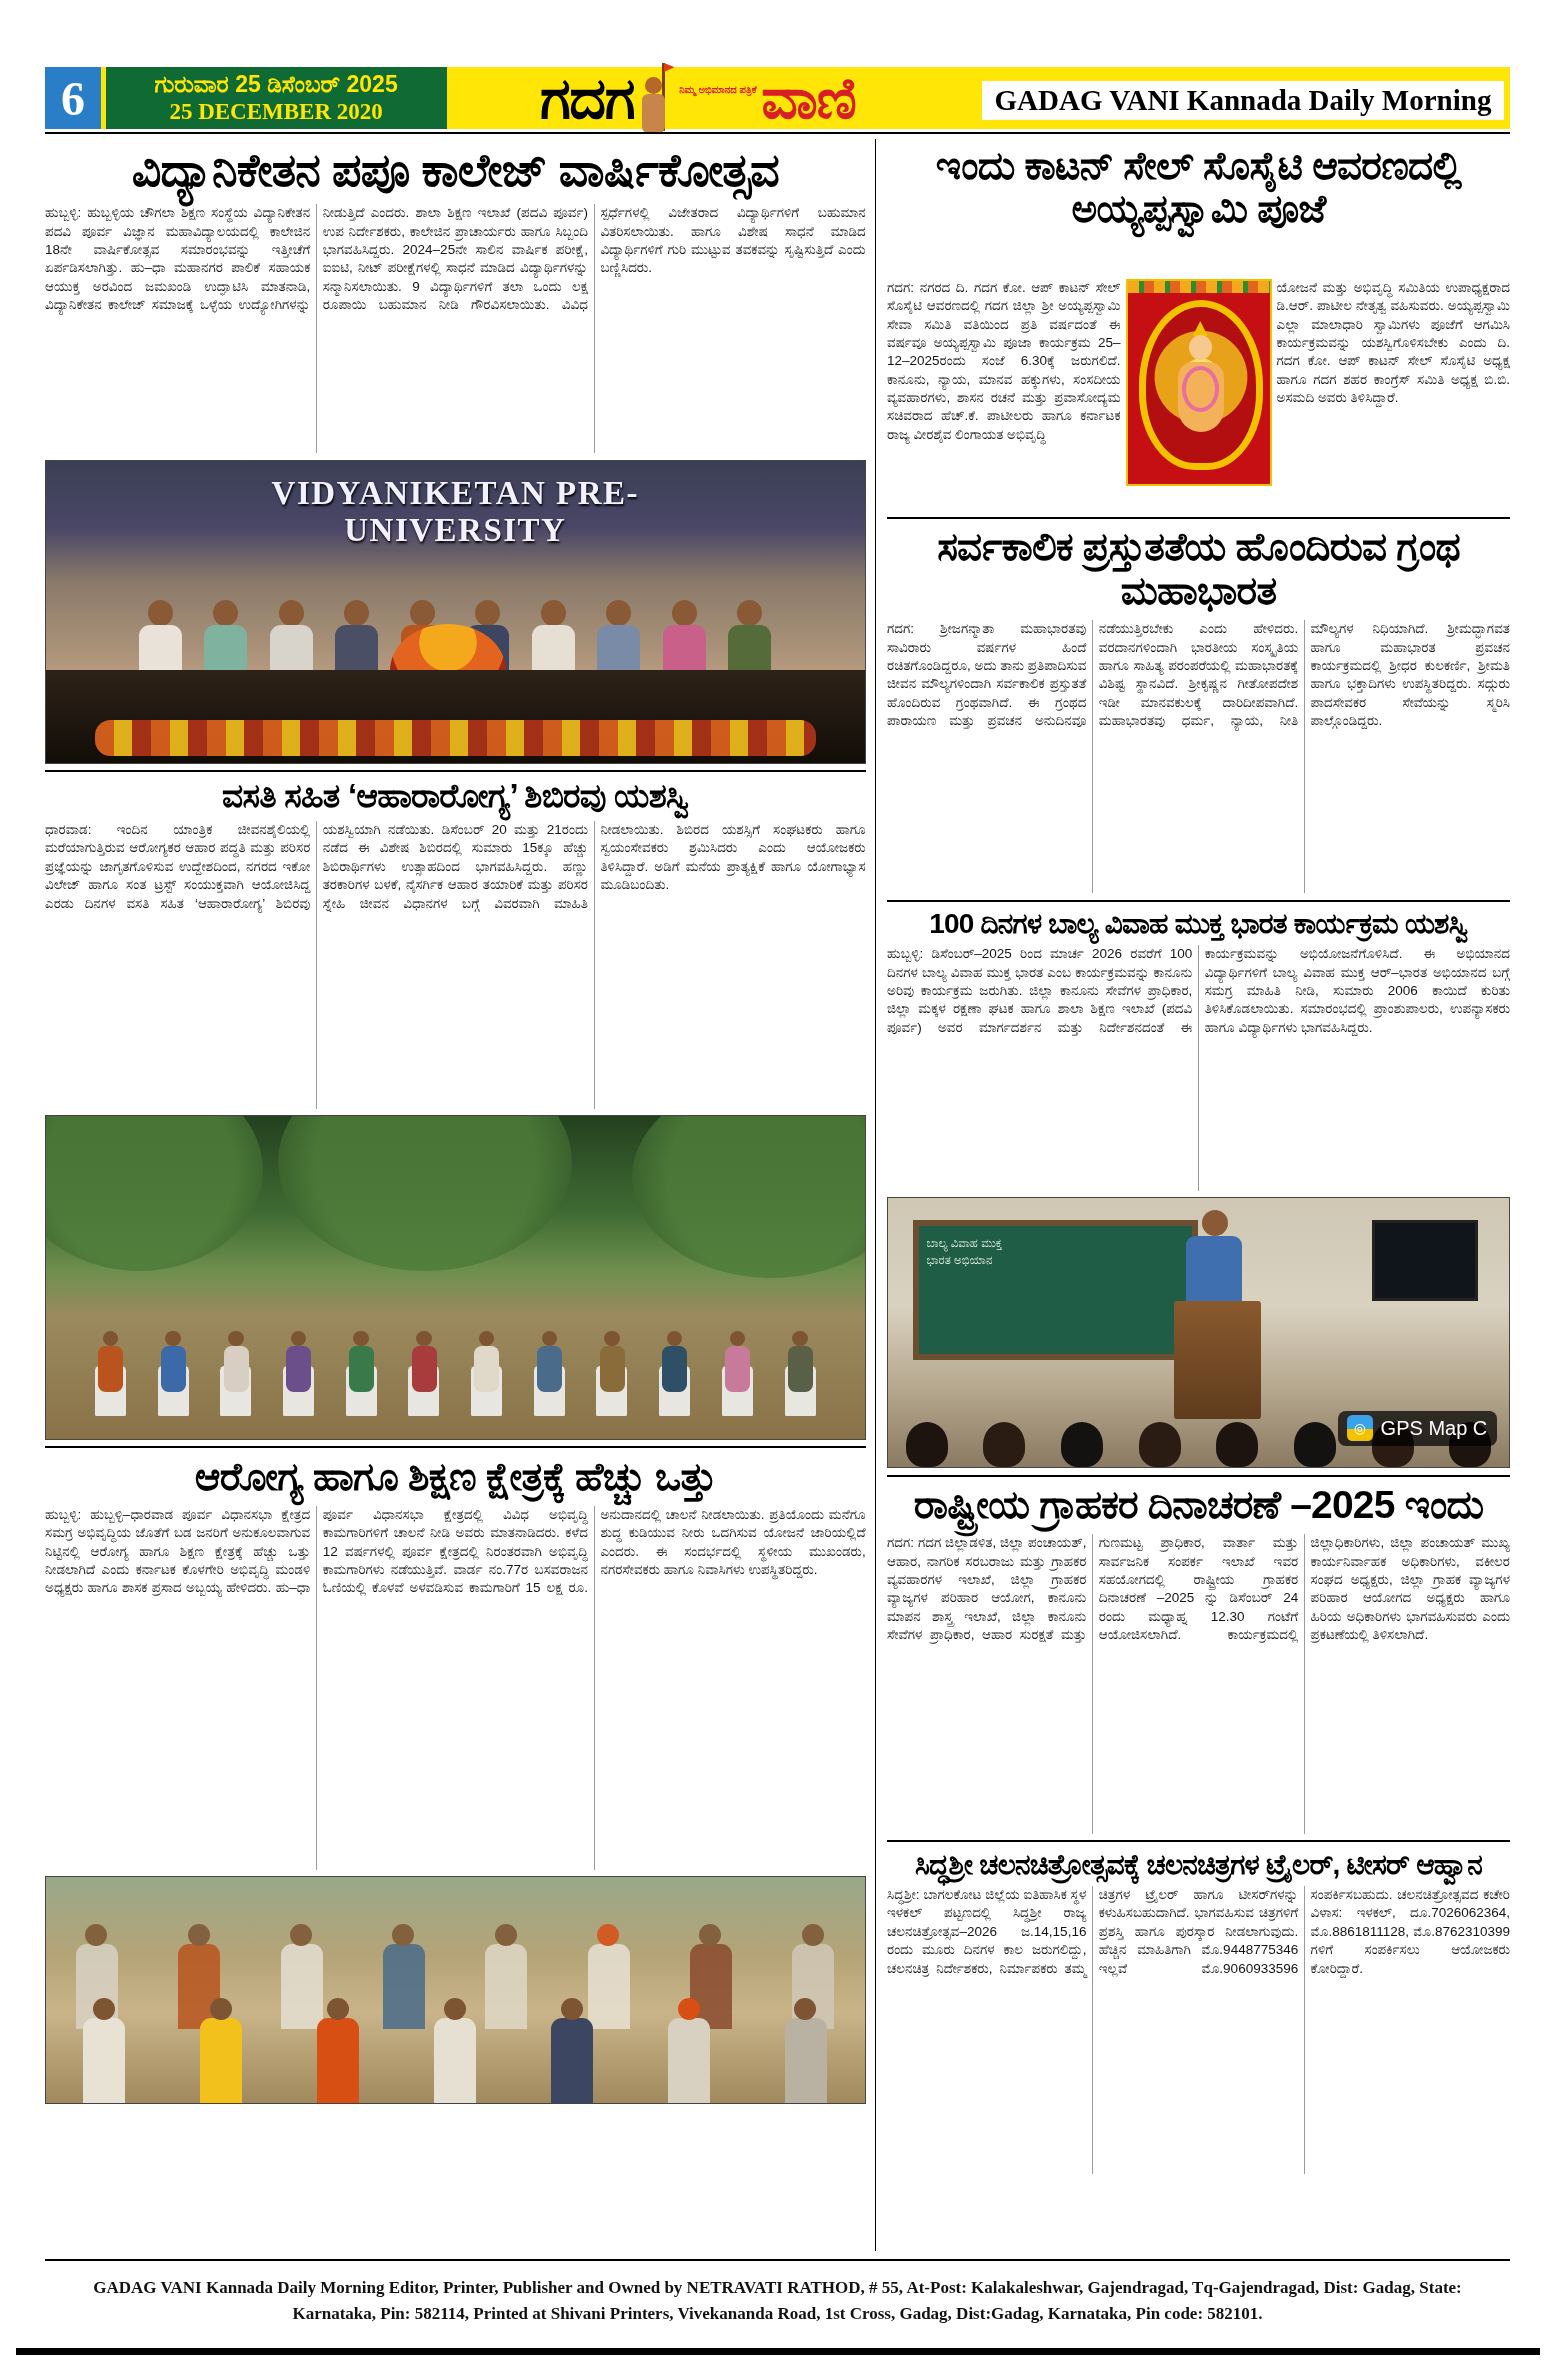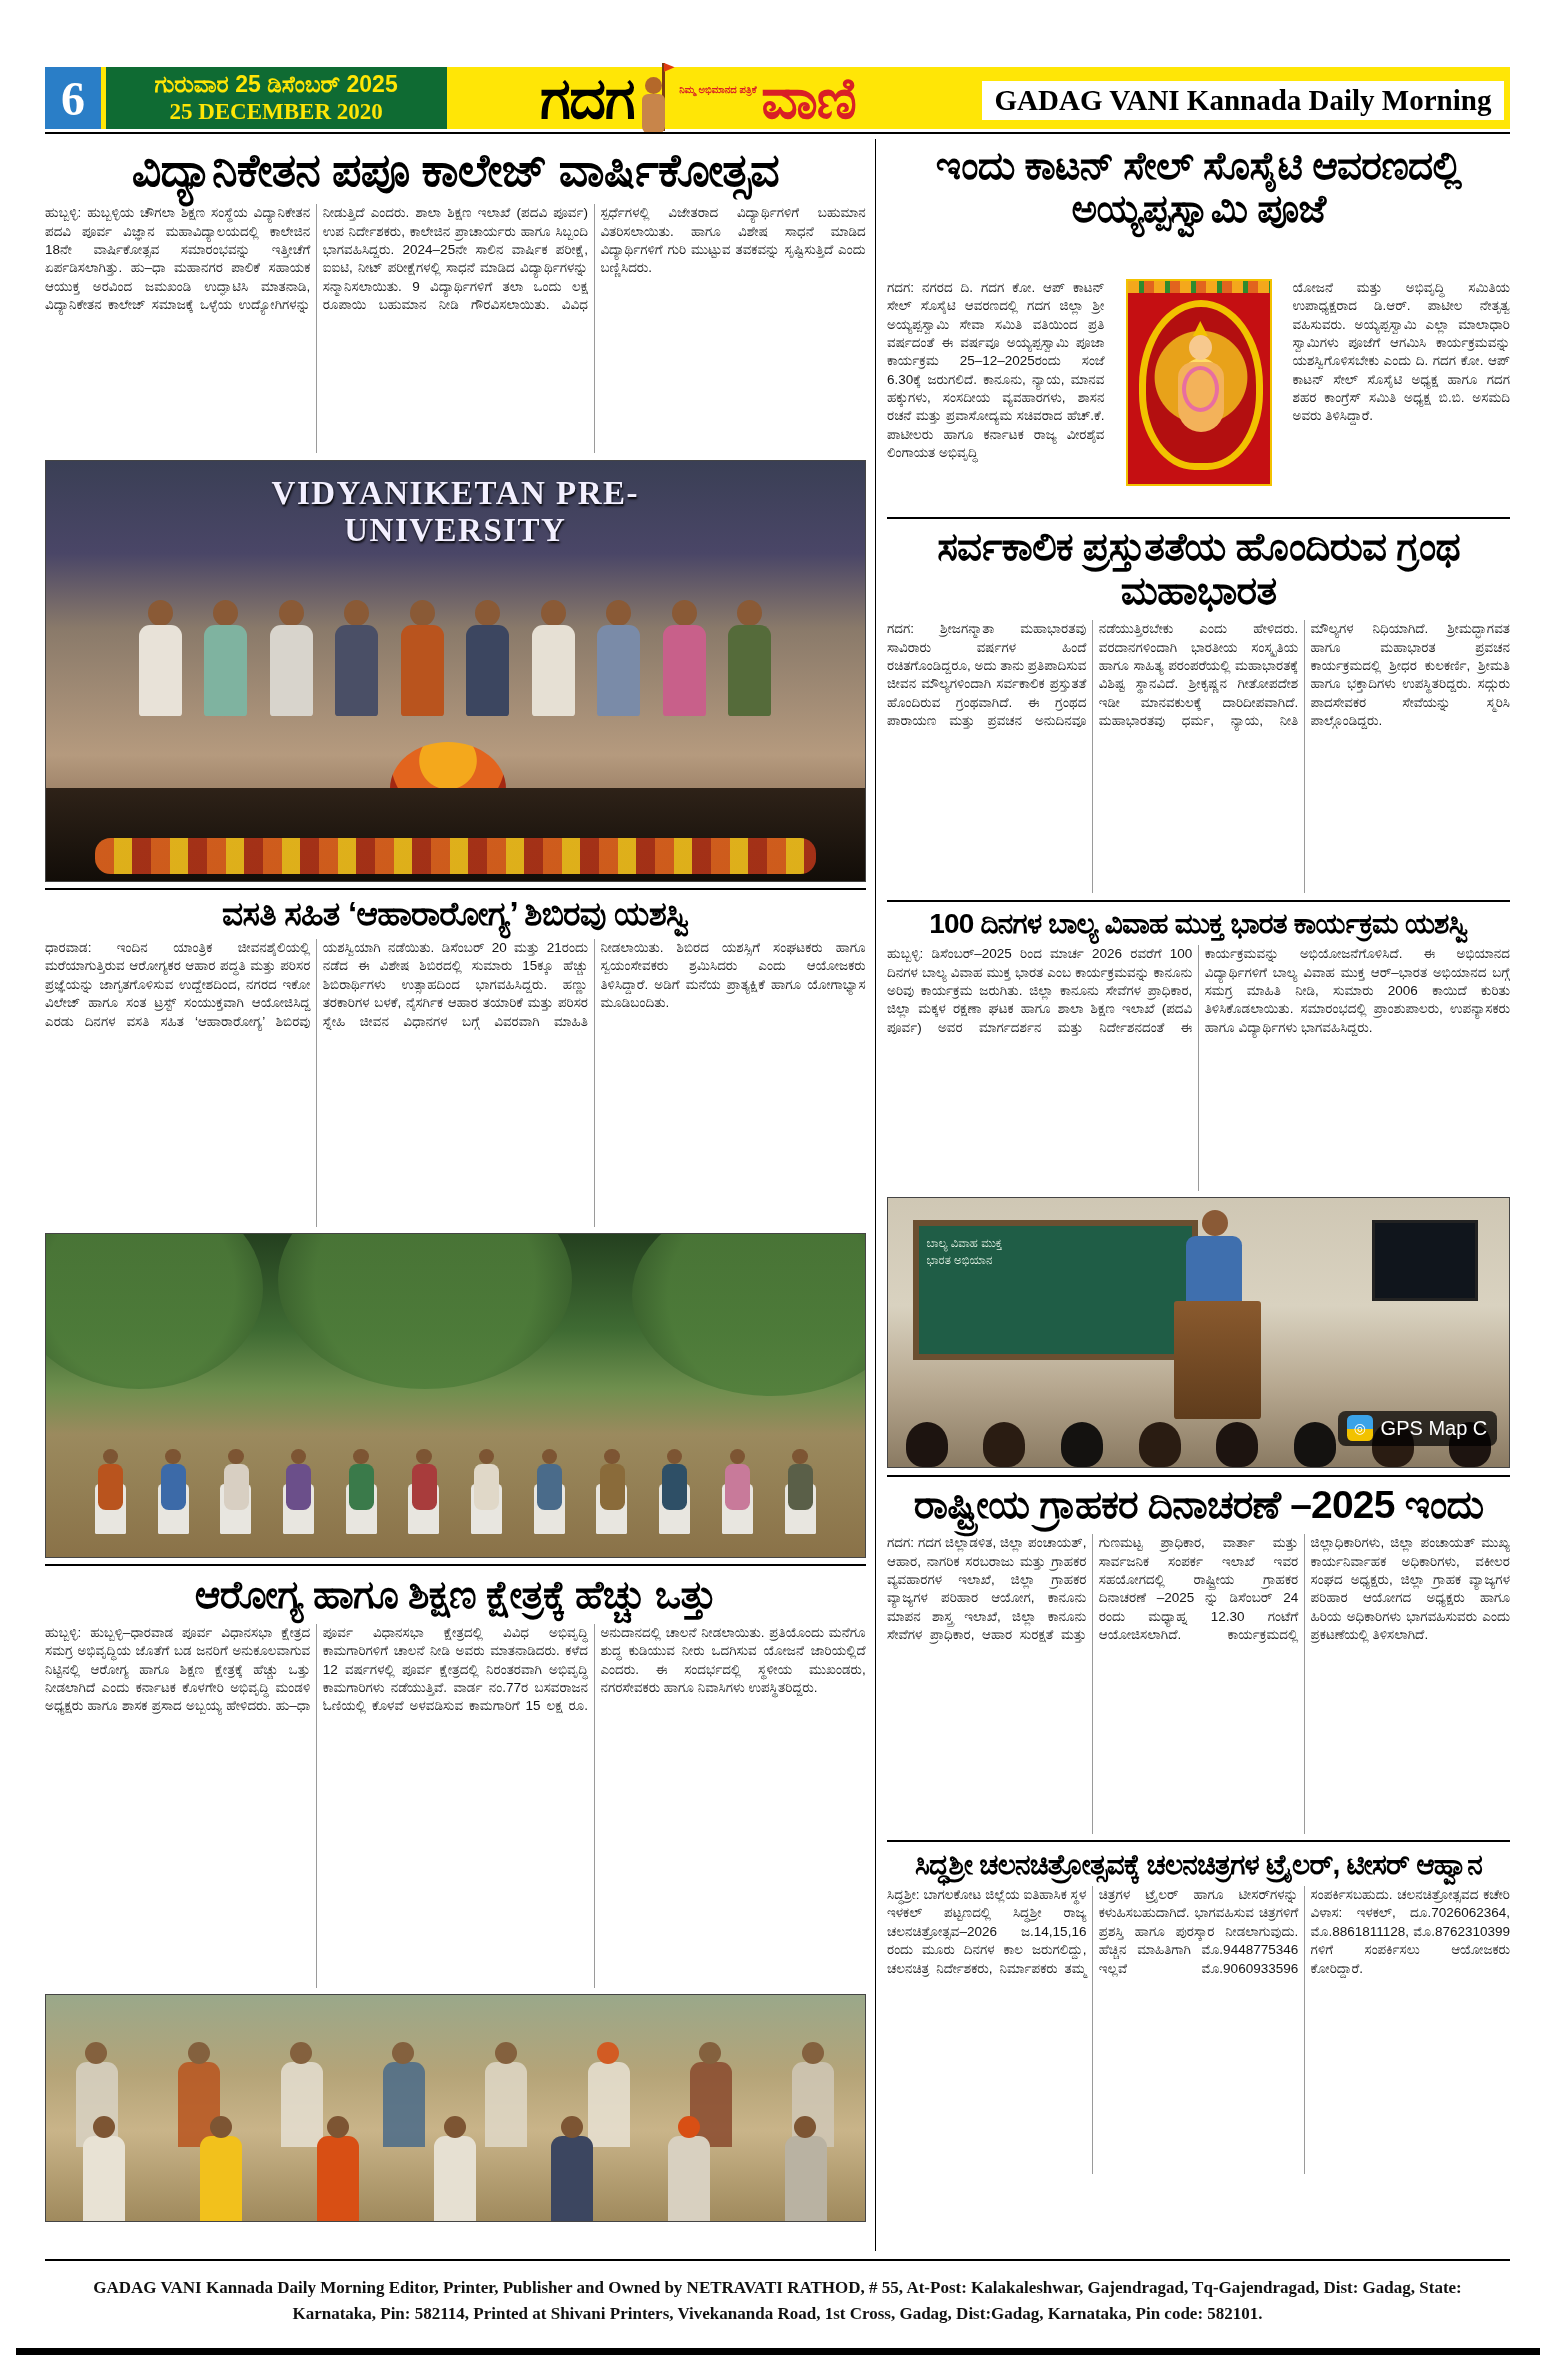--- a/index.html
+++ b/index.html
@@ -44,21 +44,21 @@
   .cols2 { column-count:2; column-gap:12.4px; column-rule:0.8px solid #9a9a9a; }
   .rule-h { border:none; border-top:2.3px solid #000; margin:6.2px 0; }
 
   
   .photo { position:relative; overflow:hidden; border:0.8px solid #444; }
   .person { position:relative; width:50px; height:116px; flex:0 0 auto; }
   .person .p-head { position:absolute; left:12.4px; top:0; width:25px; height:26px; border-radius:50%; background:#8a5a36; }
   .person .p-body { position:absolute; left:3.1px; top:25px; width:43px; height:91px; border-radius:11px 11px 3.1px 3.1px; }
 
   
-  .photo-stage { width:100%; height:422px; background:linear-gradient(180deg,#3a3f55 0%,#4a4667 22%,#8a7a6a 40%,#b59a7e 70%,#6b4f3a 100%); }
+  .photo-stage { width:100%; height:304px; background:linear-gradient(180deg,#3a3f55 0%,#4a4667 22%,#8a7a6a 40%,#b59a7e 70%,#6b4f3a 100%); }
   .stage-banner { position:absolute; left:16%; top:14px; width:68%; text-align:center; color:#f3f0ff;
                   font-family:"Liberation Serif", serif; font-weight:bold; text-shadow:0.8px 1.5px 2.3px #000; }
   .stage-banner .l1 { font-size:33px; letter-spacing:1.5px; }
   .stage-banner .l2 { font-size:29px; letter-spacing:3.1px; }
   .stage-people { position:absolute; left:0; right:0; top:139px; display:flex; justify-content:center; gap:15.5px; }
   .stage-floor { position:absolute; left:0; right:0; bottom:0; height:93px; background:linear-gradient(180deg,#2e2218,#120d08); }
   .garland { position:absolute; bottom:46px; left:42%; width:116px; height:93px; border-radius:50% 50% 40% 40%;
              background:radial-gradient(circle at 50% 20%, #f4a81c 0 30%, #e2641e 31% 60%, #a32812 61% 100%); }
   .flower-row { position:absolute; bottom:6.2px; left:6%; width:88%; height:36px; border-radius:15.5px;
                 background:repeating-linear-gradient(90deg,#e2641e 0 18.6px,#f4c11c 18.6px 37px,#b23418 37px 56px); opacity:.9; }
@@ -274,21 +274,21 @@
             <span class="c-fig" style="background:#b9b2a2;"></span>
           </div>
         </div>
       </div>
     </div>
 
     <div class="col-right">
 
       <div>
         <h2 class="headline hl-lg">ಇಂದು ಕಾಟನ್ ಸೇಲ್ ಸೊಸೈಟಿ ಆವರಣದಲ್ಲಿ ಅಯ್ಯಪ್ಪಸ್ವಾಮಿ ಪೂಜೆ</h2>
-        <div style="display:flex; gap:21px; height:232px; overflow:hidden;margin-top:48px;">
+        <div style="display:flex; gap:5px; height:232px; overflow:hidden;margin-top:48px;">
           <p class="body-txt" style="flex:1;">ಗದಗ: ನಗರದ ದಿ. ಗದಗ ಕೋ. ಆಪ್ ಕಾಟನ್ ಸೇಲ್ ಸೊಸೈಟಿ ಆವರಣದಲ್ಲಿ ಗದಗ ಜಿಲ್ಲಾ ಶ್ರೀ ಅಯ್ಯಪ್ಪಸ್ವಾಮಿ ಸೇವಾ ಸಮಿತಿ ವತಿಯಿಂದ ಪ್ರತಿ ವರ್ಷದಂತೆ ಈ ವರ್ಷವೂ ಅಯ್ಯಪ್ಪಸ್ವಾಮಿ ಪೂಜಾ ಕಾರ್ಯಕ್ರಮ 25–12–2025ರಂದು ಸಂಜೆ 6.30ಕ್ಕೆ ಜರುಗಲಿದೆ. ಕಾನೂನು, ನ್ಯಾಯ, ಮಾನವ ಹಕ್ಕುಗಳು, ಸಂಸದೀಯ ವ್ಯವಹಾರಗಳು, ಶಾಸನ ರಚನೆ ಮತ್ತು ಪ್ರವಾಸೋದ್ಯಮ ಸಚಿವರಾದ ಹೆಚ್.ಕೆ. ಪಾಟೀಲರು ಹಾಗೂ ಕರ್ನಾಟಕ ರಾಜ್ಯ ವೀರಶೈವ ಲಿಂಗಾಯತ ಅಭಿವೃದ್ಧಿ</p>
           <div class="photo photo-deity">
             <span class="marigold-top"></span>
             <span class="deity-arch"></span>
             <span class="deity-crown"></span>
             <span class="deity-head"></span>
             <span class="deity-body"></span>
             <span class="deity-garl"></span>
           </div>
           <p class="body-txt" style="flex:1;">ಯೋಜನೆ ಮತ್ತು ಅಭಿವೃದ್ಧಿ ಸಮಿತಿಯ ಉಪಾಧ್ಯಕ್ಷರಾದ ಡಿ.ಆರ್. ಪಾಟೀಲ ನೇತೃತ್ವ ವಹಿಸುವರು. ಅಯ್ಯಪ್ಪಸ್ವಾಮಿ ಎಲ್ಲಾ ಮಾಲಾಧಾರಿ ಸ್ವಾಮಿಗಳು ಪೂಜೆಗೆ ಆಗಮಿಸಿ ಕಾರ್ಯಕ್ರಮವನ್ನು ಯಶಸ್ವಿಗೊಳಿಸಬೇಕು ಎಂದು ದಿ. ಗದಗ ಕೋ. ಆಪ್ ಕಾಟನ್ ಸೇಲ್ ಸೊಸೈಟಿ ಅಧ್ಯಕ್ಷ ಹಾಗೂ ಗದಗ ಶಹರ ಕಾಂಗ್ರೆಸ್ ಸಮಿತಿ ಅಧ್ಯಕ್ಷ ಬಿ.ಬಿ. ಅಸಮದಿ ಅವರು ತಿಳಿಸಿದ್ದಾರೆ.</p>

